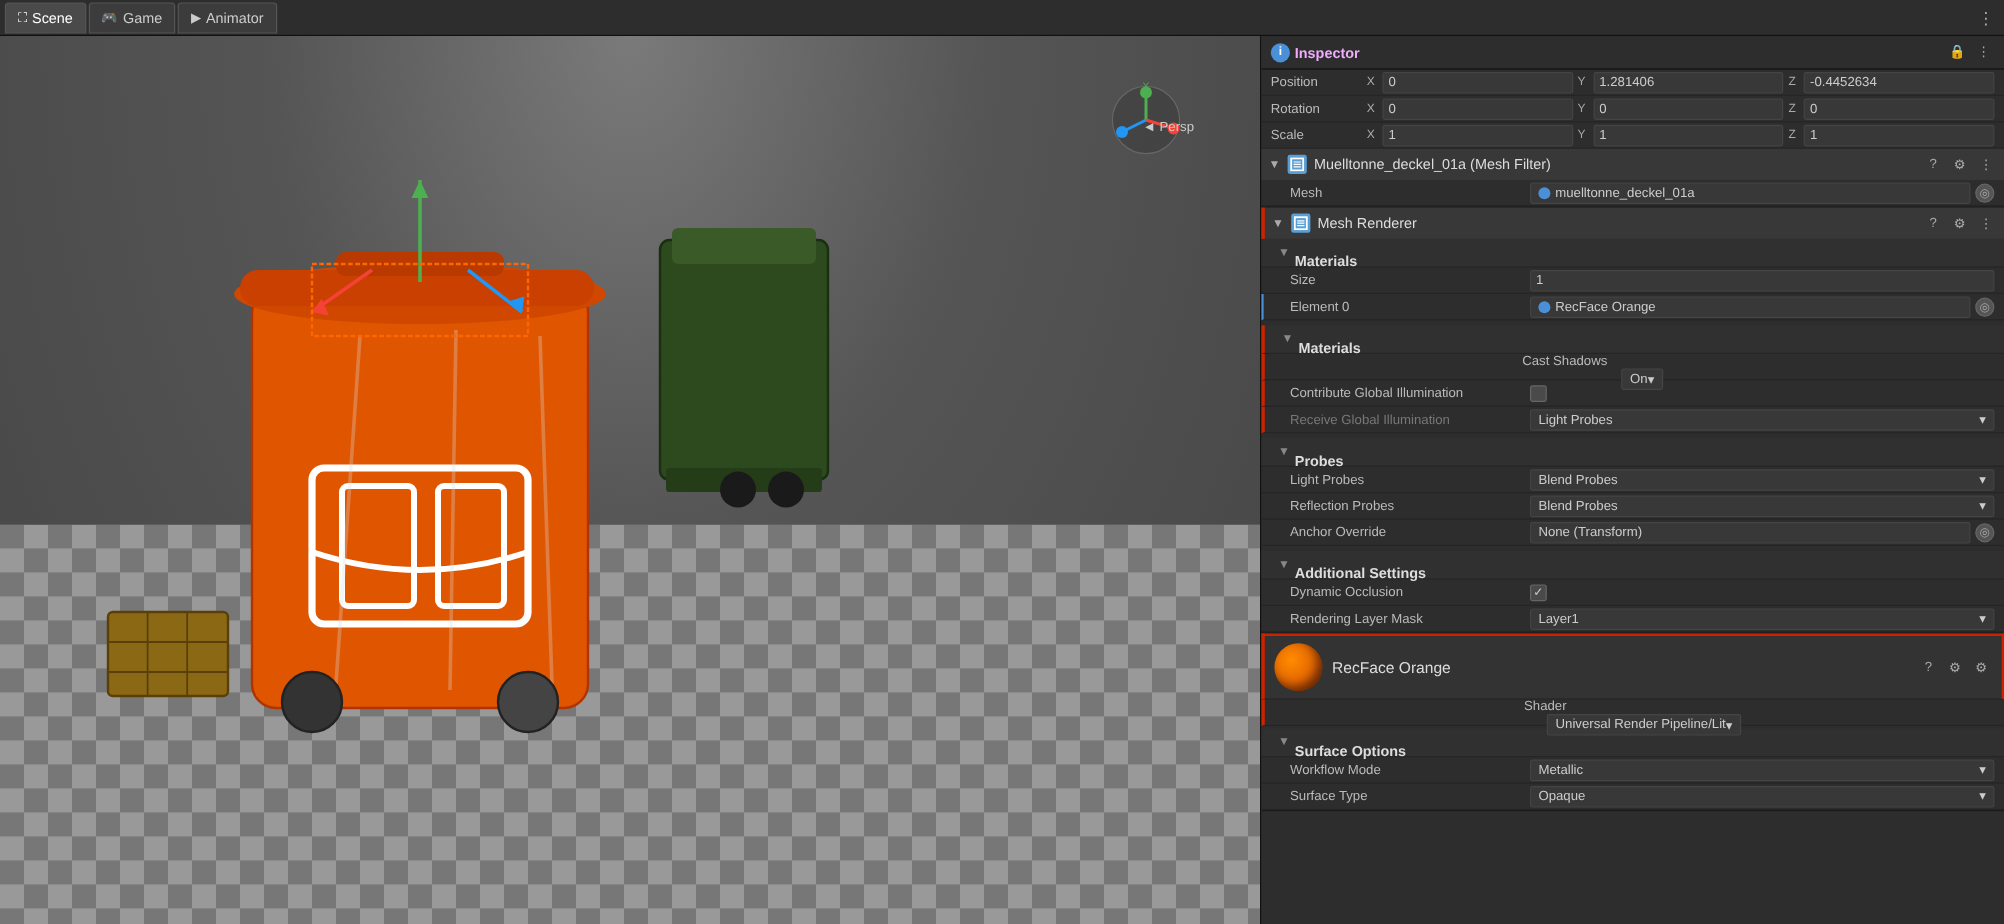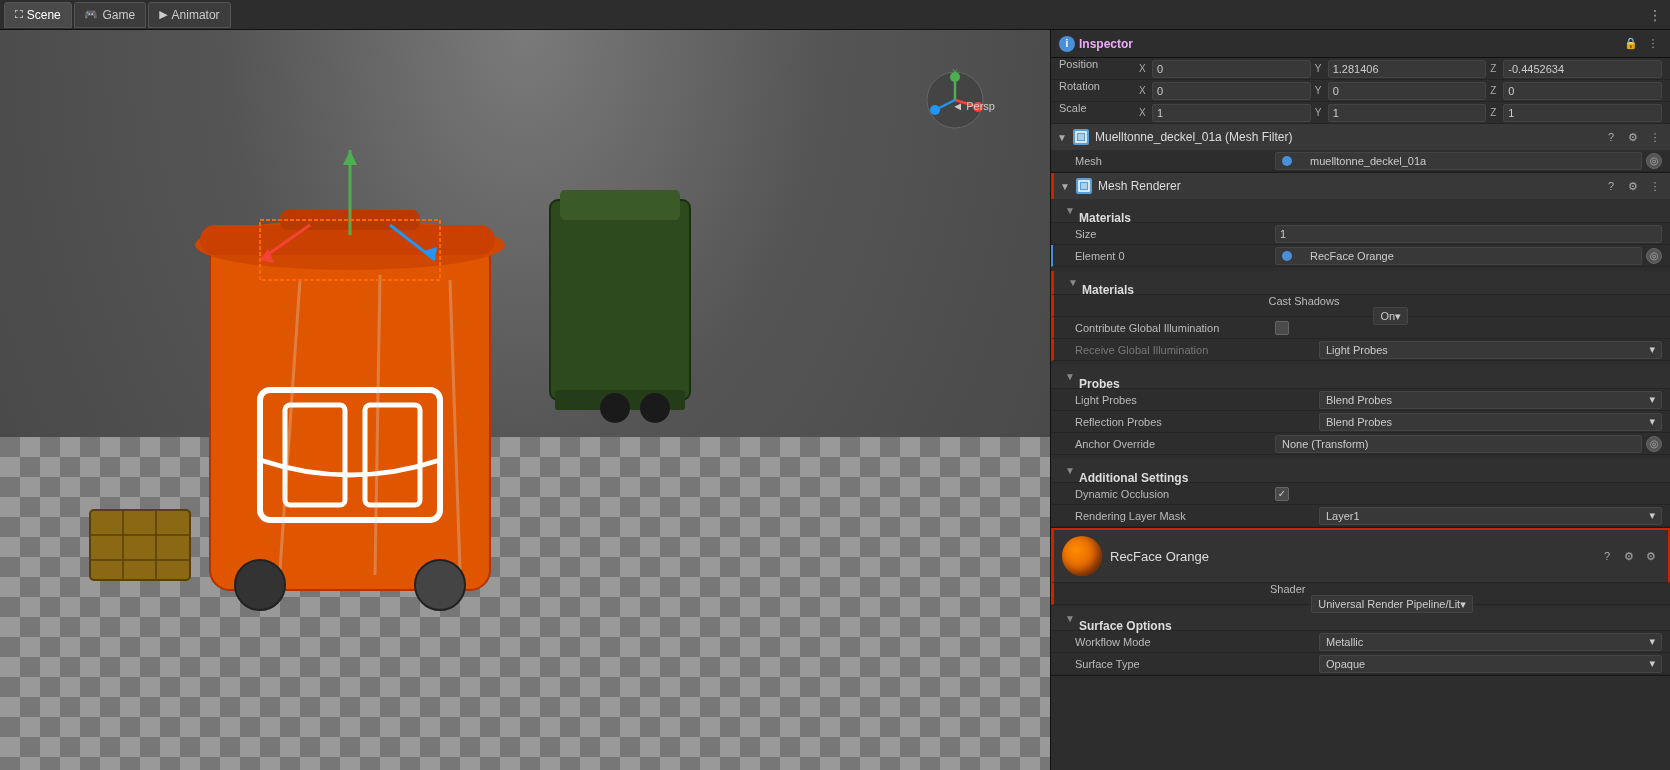--- a/index.html
+++ b/index.html
@@ -201,20 +201,21 @@
       overflow-x: hidden;
     }
 
     .inspector-content::-webkit-scrollbar { width: 8px; }
     .inspector-content::-webkit-scrollbar-track { background: #2a2a2a; }
     .inspector-content::-webkit-scrollbar-thumb { background: #555; border-radius: 4px; }
 
     
     .transform-row {
       display: flex;
+      align-items: center;
       height: 22px;
       padding: 0 8px;
       border-bottom: 1px solid #252525;
     }
     .transform-label {
       width: 80px;
       color: #bbb;
       font-size: 11px;
     }
     .transform-values {
@@ -330,33 +331,32 @@
       align-items: center;
       background: #383838;
       border: 1px solid #444;
       border-radius: 2px;
       padding: 1px 6px;
       height: 18px;
       cursor: pointer;
       justify-content: space-between;
       color: #ccc;
       font-size: 11px;
-      margin-left: 44px;
     }
 
     .prop-object-field {
       flex: 1;
       display: flex;
       align-items: center;
       background: #383838;
       border: 1px solid #444;
       border-radius: 2px;
       padding: 1px 6px;
       height: 18px;
-      gap: 18px;
+      gap: 4px;
       color: #ccc;
       font-size: 11px;
     }
 
     .object-dot {
       width: 10px; height: 10px;
       background: #4a90d9;
       border-radius: 50%;
       flex-shrink: 0;
     }

